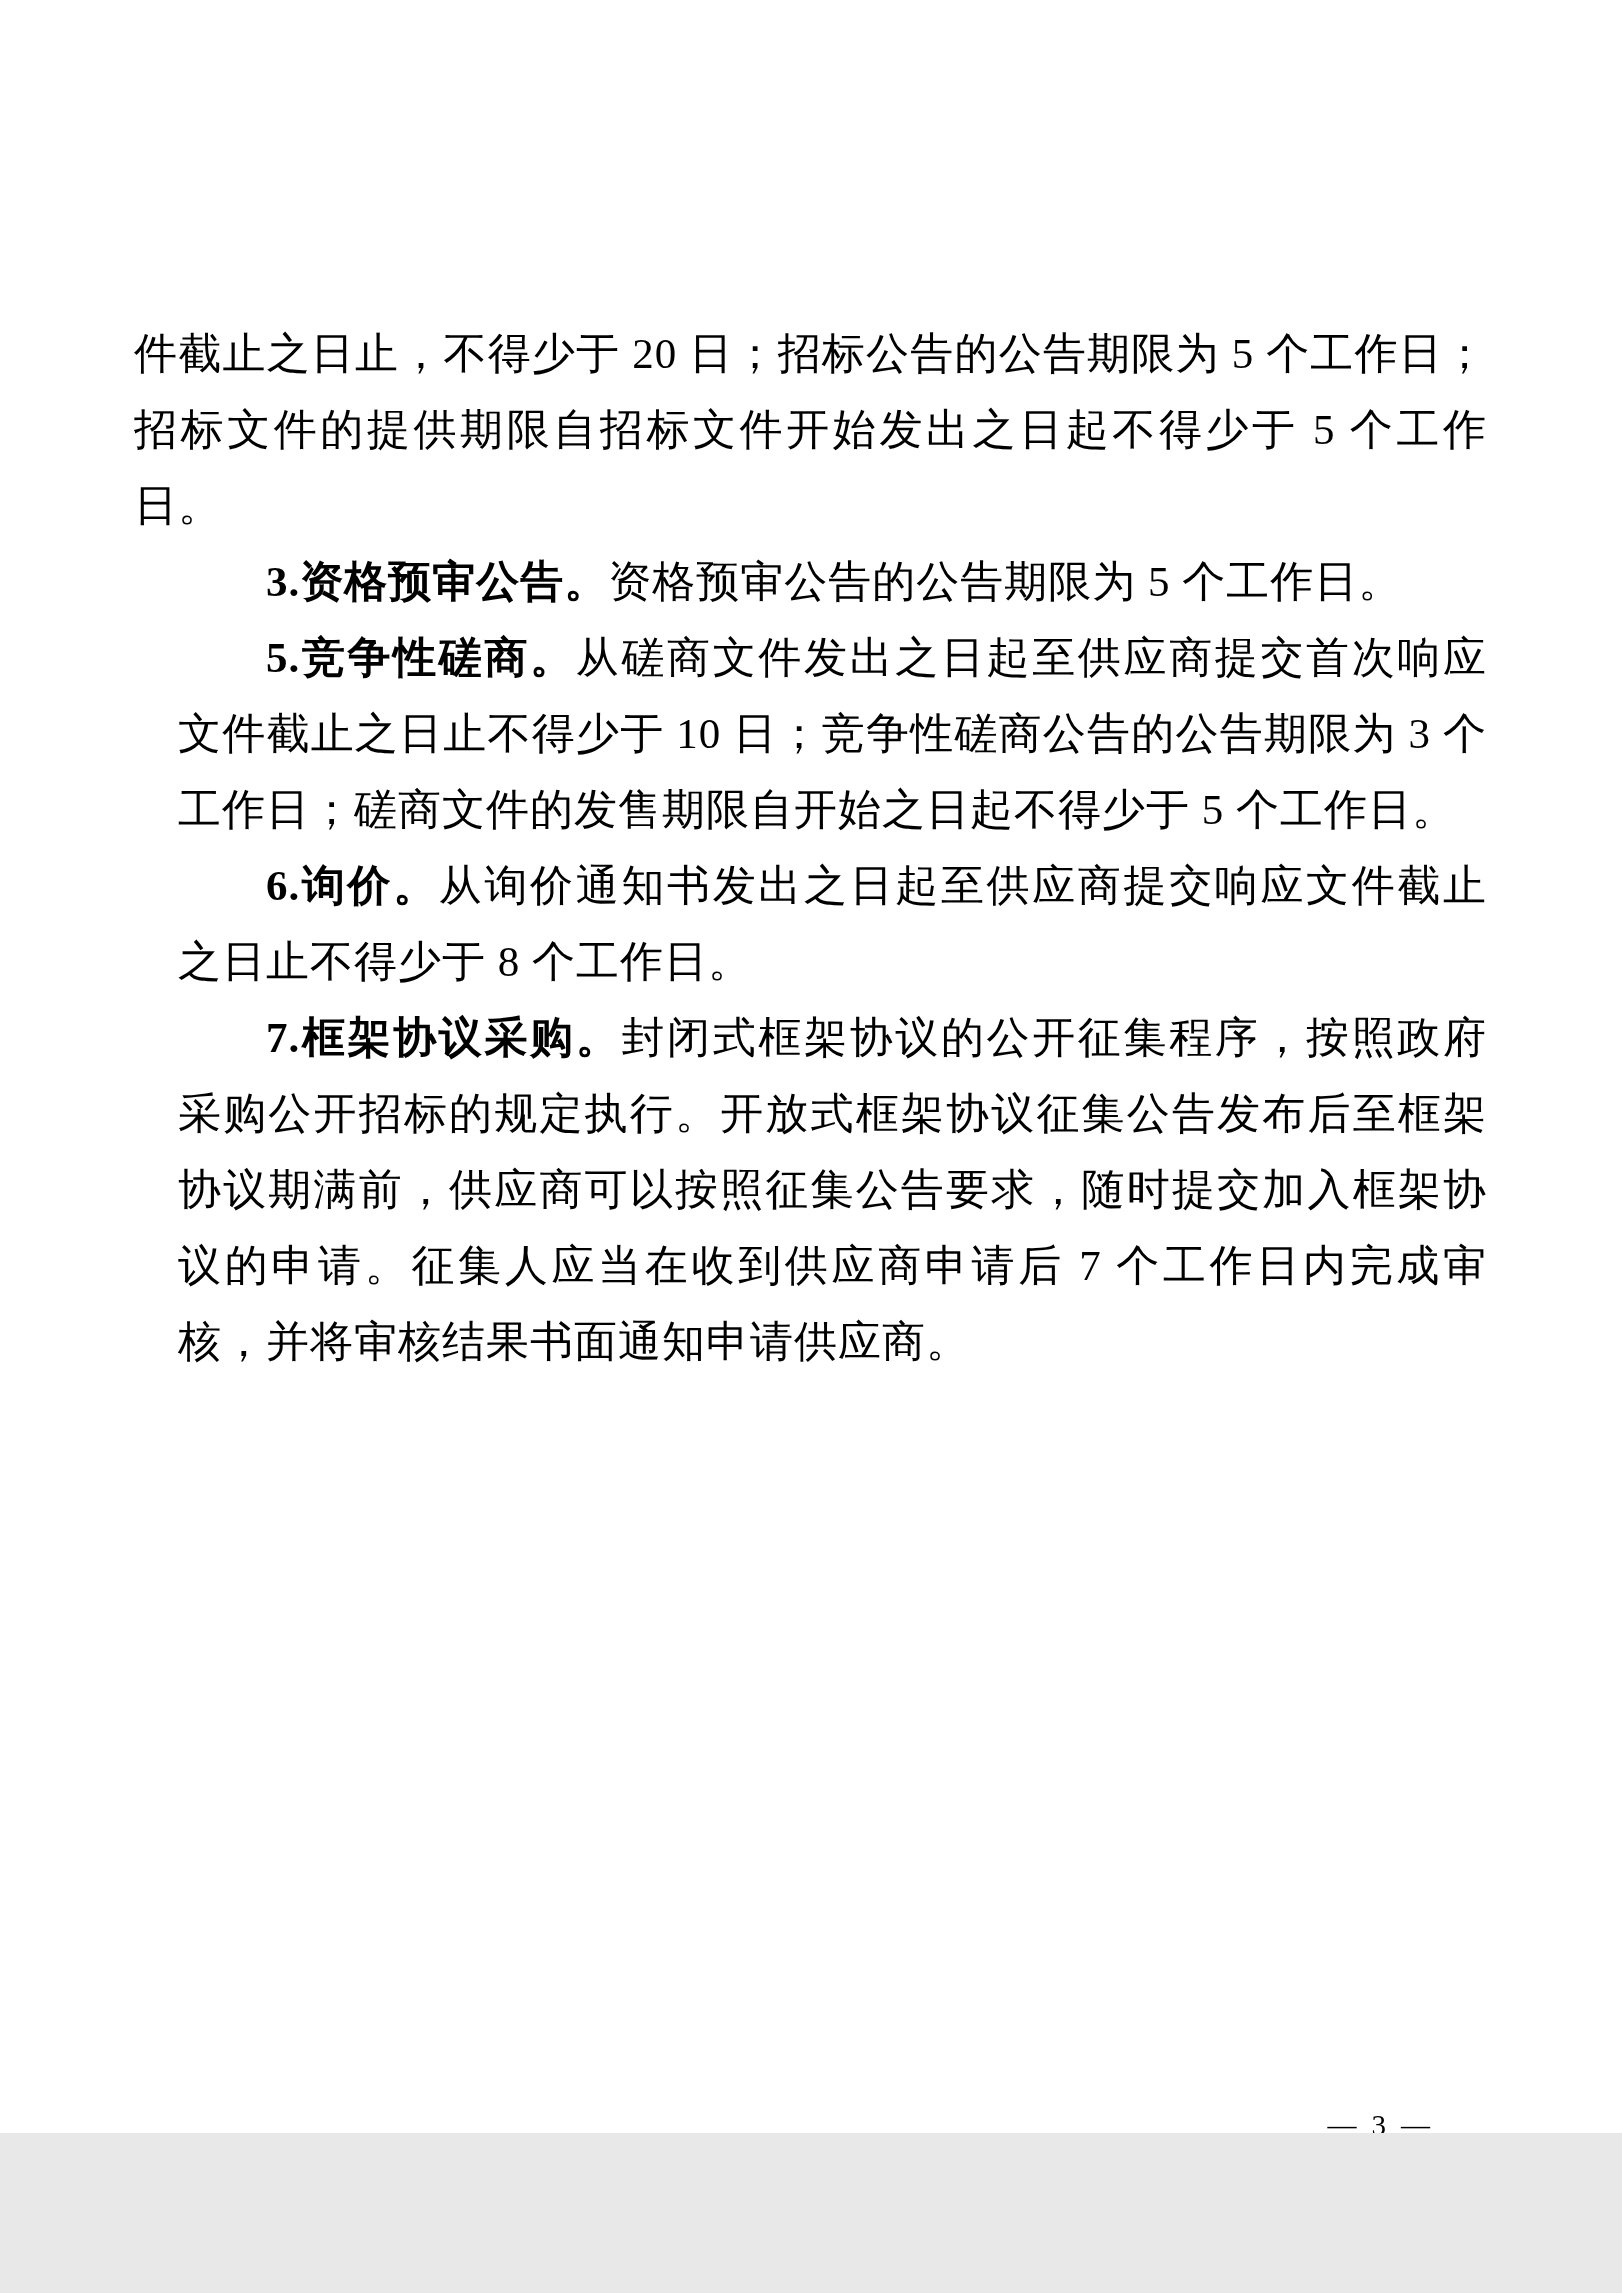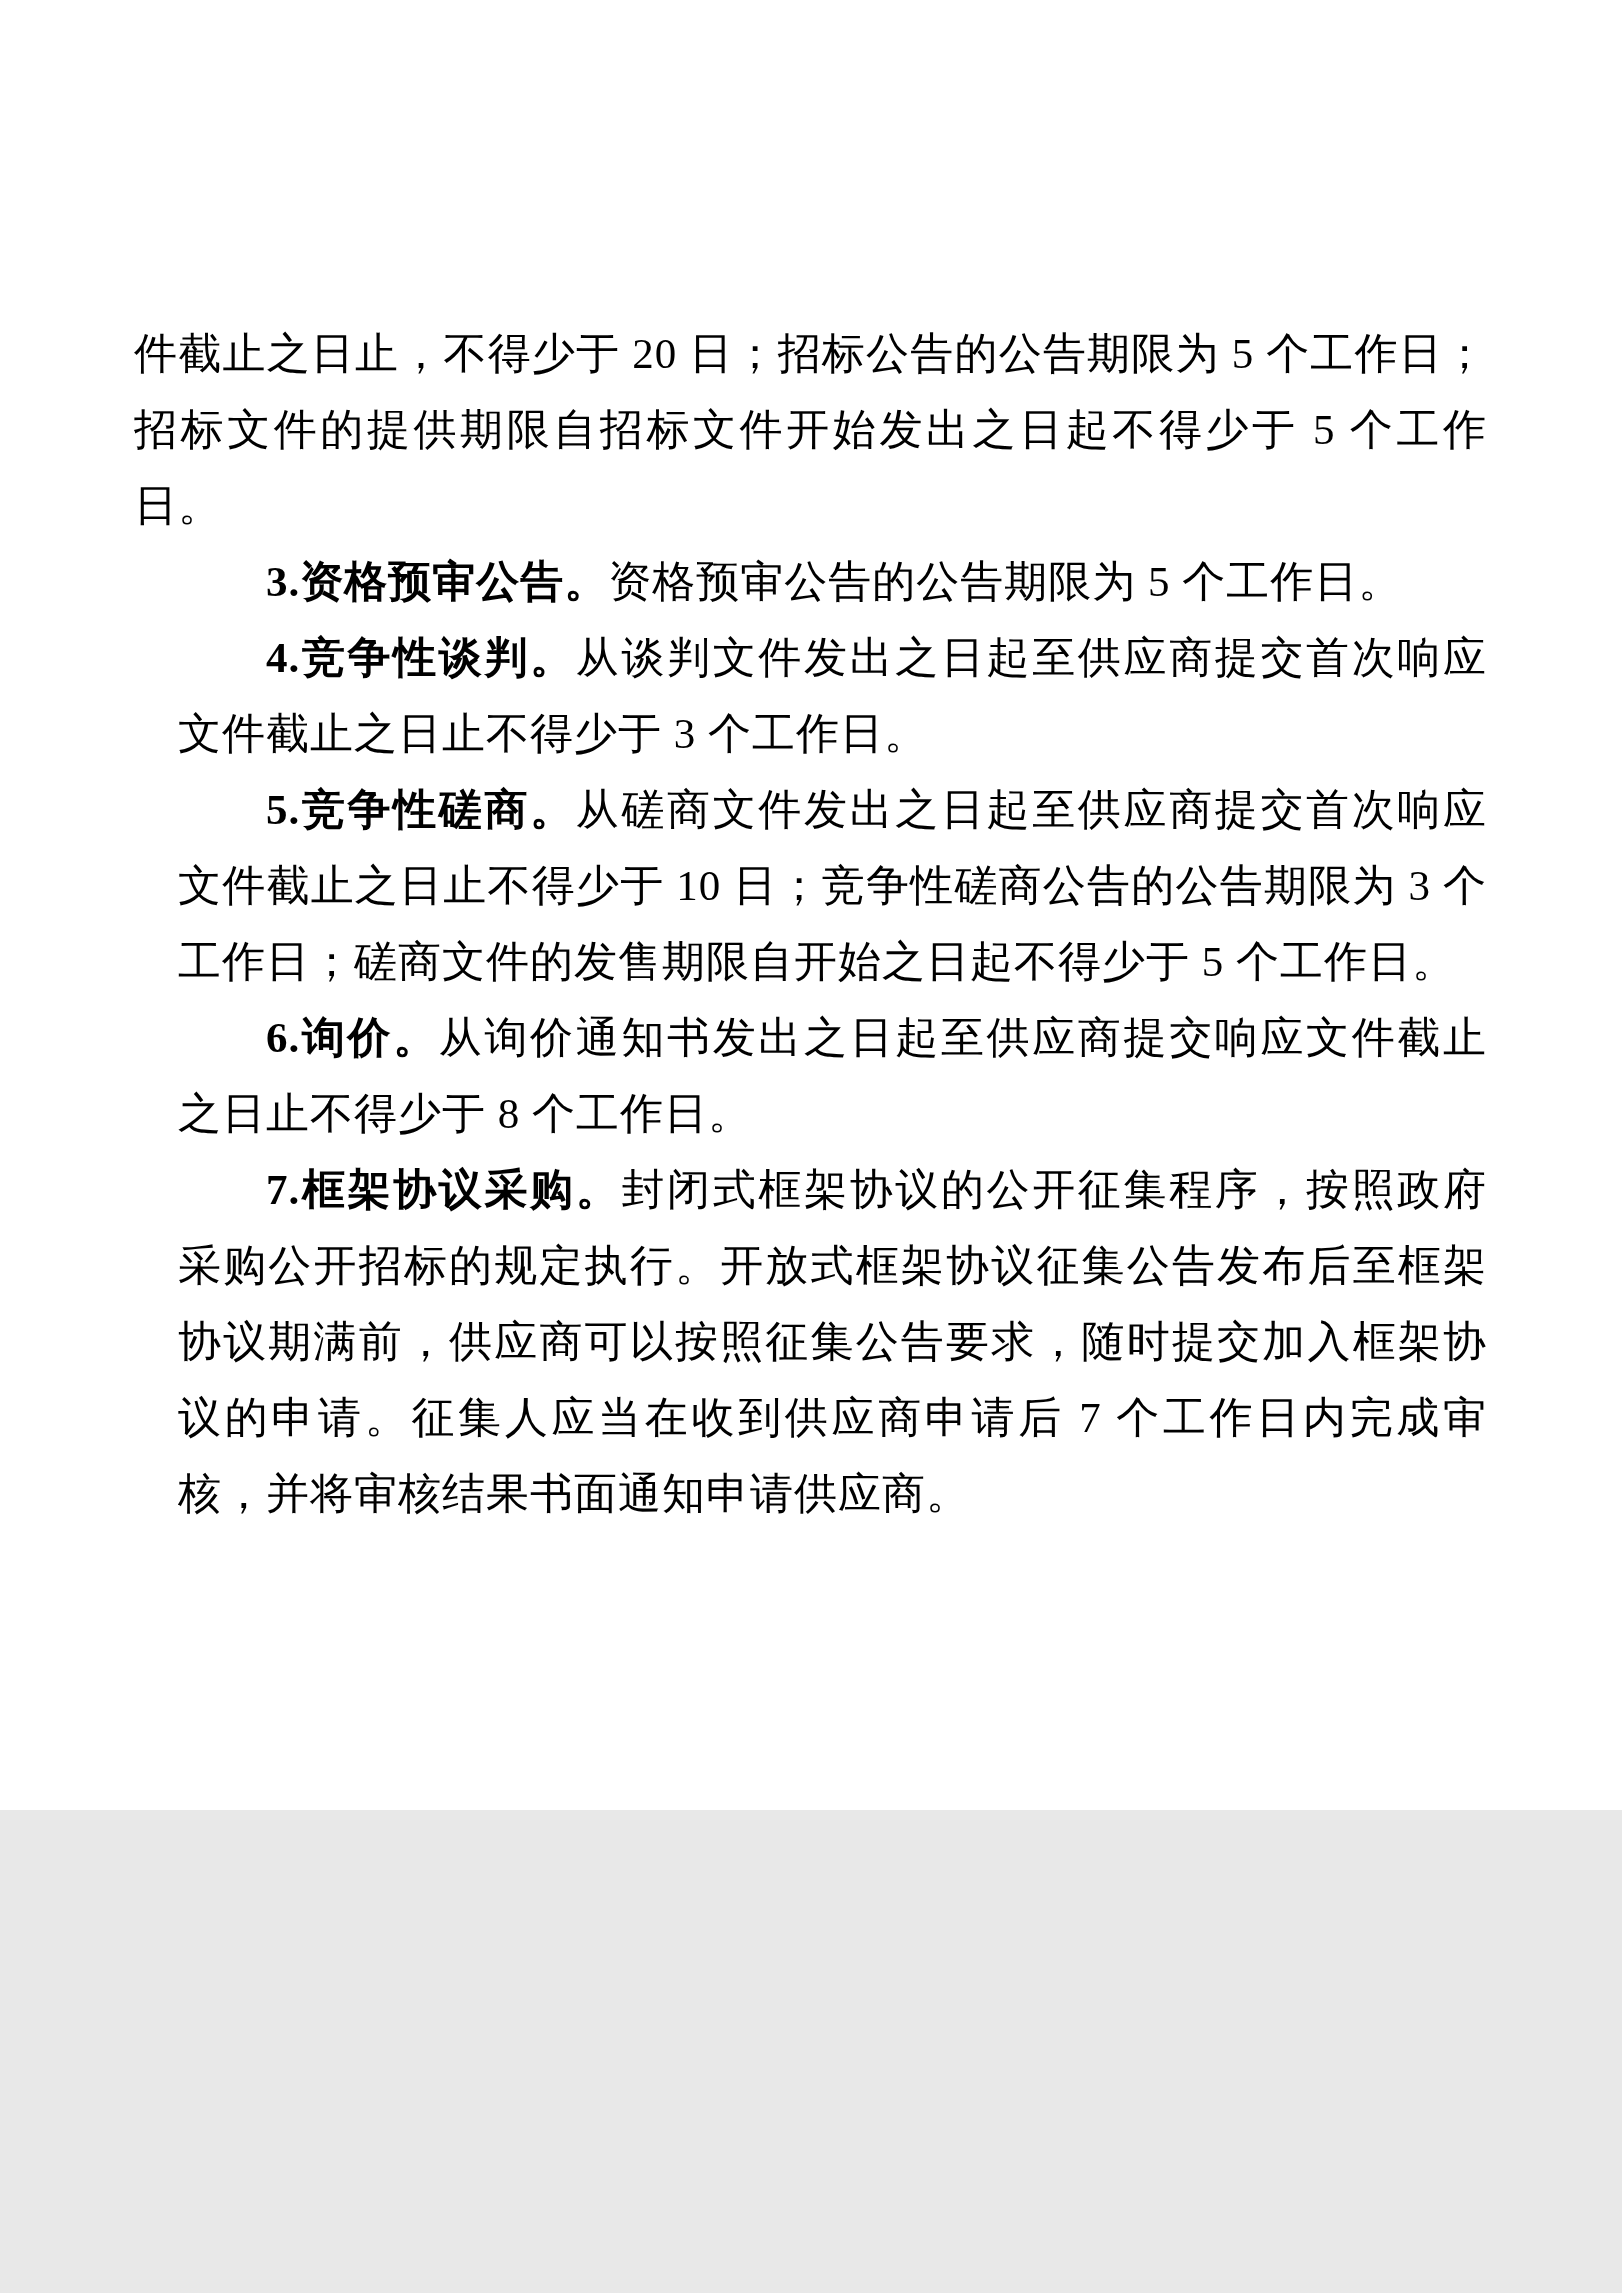--- a/index.html
+++ b/index.html
@@ -3,21 +3,21 @@
 <meta charset="utf-8">
 <style>
   html, body {
     margin: 0;
     padding: 0;
     background: #e8e8e8;
   }
   .page {
     position: relative;
     width: 1622px;
-    height: 1810px;
+    height: 2133px;
     margin: 0 auto;
     background: #ffffff;
     overflow: hidden;
     font-family: "Liberation Serif", "DejaVu Serif", serif;
     color: #000000;
   }
   .content {
     position: absolute;
     left: 134px;
     top: 316px;
@@ -52,20 +52,19 @@
     color: #000000;
   }
 </style>
 </head>
 <body>
 
 <div class="page">
   <div class="content" id="paragraphs">
       <p class="para"><span class="run">件截止之日止，不得少于 20 日；招标公告的公告期限为 5 个工作日；招标文件的提供期限自招标文件开始发出之日起不得少于 5 个工作日。</span></p>
       <p class="para indent"><span class="run bold">3.资格预审公告。</span><span class="run">资格预审公告的公告期限为 5 个工作日。</span></p>
-      <p class="para indent"><span class="run bold">4.竞争性谈判。</span><span class="run">从谈判文件发出之日起至供应商提交首次响应文件截止之日止不得少于 3 个工作日。</span></p>
       <p class="para indent"><span class="run bold">5.竞争性磋商。</span><span class="run">从磋商文件发出之日起至供应商提交首次响应文件截止之日止不得少于 10 日；竞争性磋商公告的公告期限为 3 个工作日；磋商文件的发售期限自开始之日起不得少于 5 个工作日。</span></p>
       <p class="para indent"><span class="run bold">6.询价。</span><span class="run">从询价通知书发出之日起至供应商提交响应文件截止之日止不得少于 8 个工作日。</span></p>
       <p class="para indent"><span class="run bold">7.框架协议采购。</span><span class="run">封闭式框架协议的公开征集程序，按照政府采购公开招标的规定执行。开放式框架协议征集公告发布后至框架协议期满前，供应商可以按照征集公告要求，随时提交加入框架协议的申请。征集人应当在收到供应商申请后 7 个工作日内完成审核，并将审核结果书面通知申请供应商。</span></p>
     </div>
   <div class="footer">— 3 —</div>
 </div>
 
 
 </body></html>

